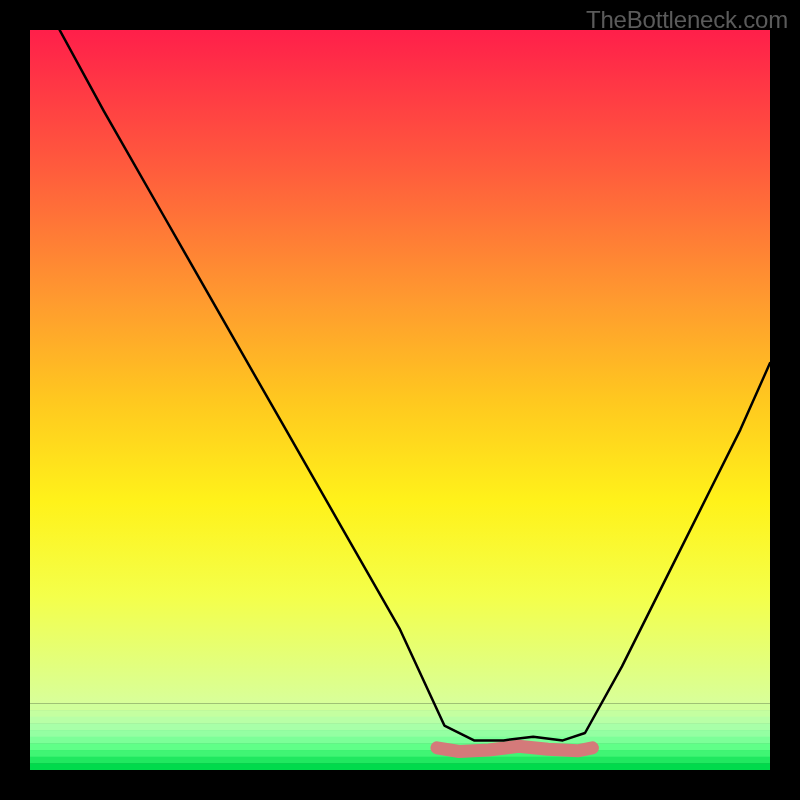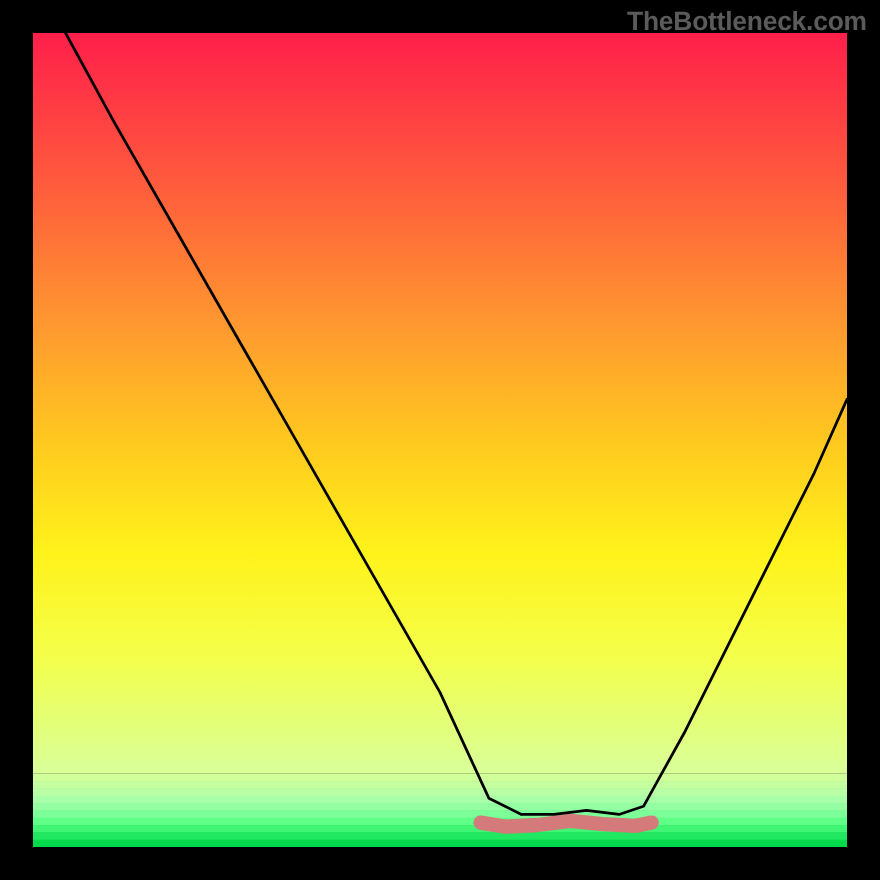--- a/index.html
+++ b/index.html
@@ -30,21 +30,21 @@
     top: 0;
     width: 740px;
     height: 740px;
   }
   .watermark {
     position: absolute;
     top: 6px;
     right: 12px;
     font-family: Arial, Helvetica, sans-serif;
     font-size: 24px;
-    font-weight: 700;
+    font-weight: 400;
     color: #5b5b5b;
     letter-spacing: -0.2px;
     z-index: 10;
   }
 </style>
 </head>
 <body>
 
 <div class="chart-container">
   <div class="watermark">TheBottleneck.com</div>

